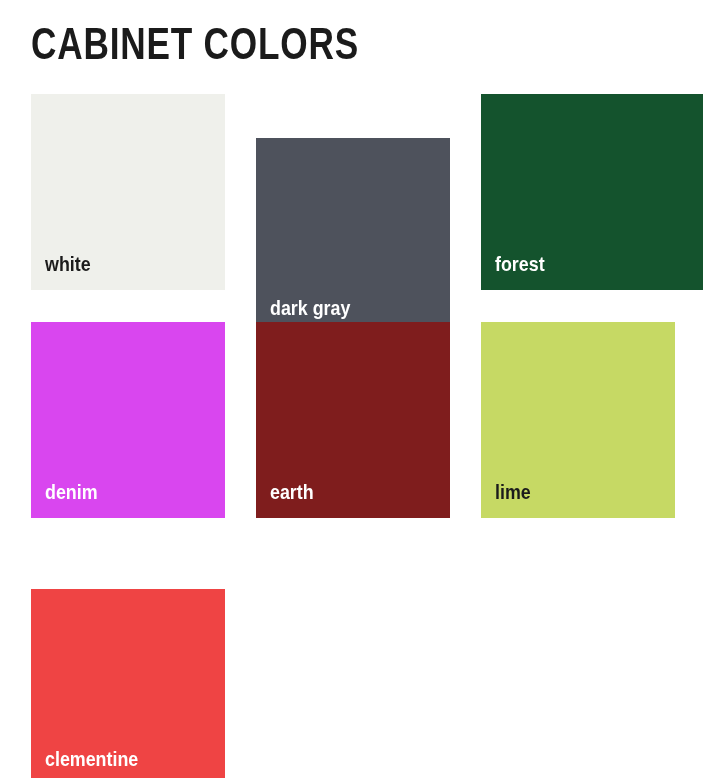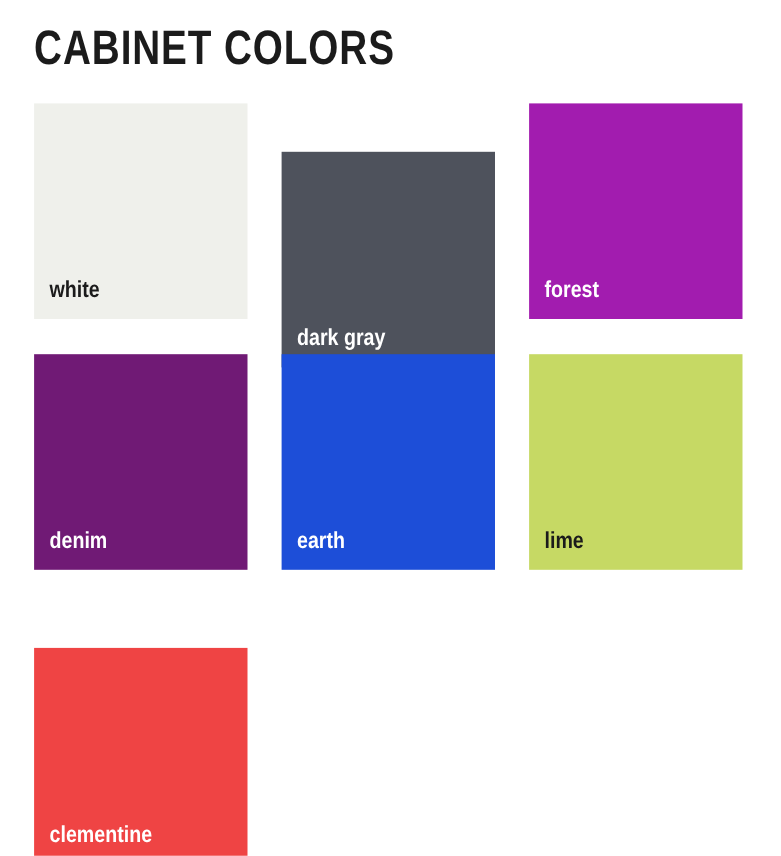--- a/index.html
+++ b/index.html
@@ -83,30 +83,30 @@
   <div class="swatch-grid">
 
     <div class="swatch" style="background-color: rgb(239, 240, 235);">
       <span class="swatch-label label-dark" style="color: rgb(27, 27, 27);">white</span>
     </div>
 
     <div class="swatch" style="background-color: rgb(78, 82, 92); margin-top: 44px;">
       <span class="swatch-label label-light" style="color: rgb(255, 255, 255);">dark gray</span>
     </div>
 
-    <div class="swatch" style="background-color: #a21caf;">
+    <div class="swatch" style="background-color: #14532d; padding-left: 28px;">
       <span class="swatch-label label-light" style="color: rgb(255, 255, 255);">forest</span>
     </div>
 
-    <div class="swatch" style="background-color: #701a75; text-align: right;">
+    <div class="swatch" style="background-color: #d946ef; text-align: right;">
       <span class="swatch-label label-light" style="color: rgb(255, 255, 255);">denim</span>
     </div>
 
 
-    <div class="swatch" style="background-color: #1d4ed8;">
+    <div class="swatch" style="background-color: #7f1d1d;">
       <span class="swatch-label label-light" style="color: rgb(255, 255, 255);">earth</span>
     </div>
 
 
     <div class="swatch" style="background-color: rgb(198, 217, 100);">
       <span class="swatch-label label-dark" style="color: rgb(27, 27, 27);">lime</span>
     </div>
 
     <div class="swatch" style="background-color: #ef4444; margin-top: 39px;">
       <span class="swatch-label label-light" style="color: rgb(255, 255, 255);">clementine</span>

